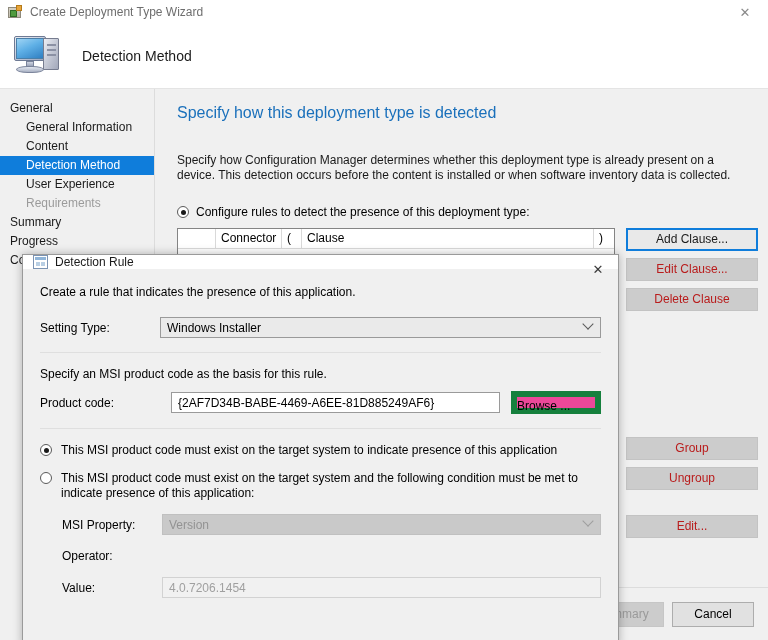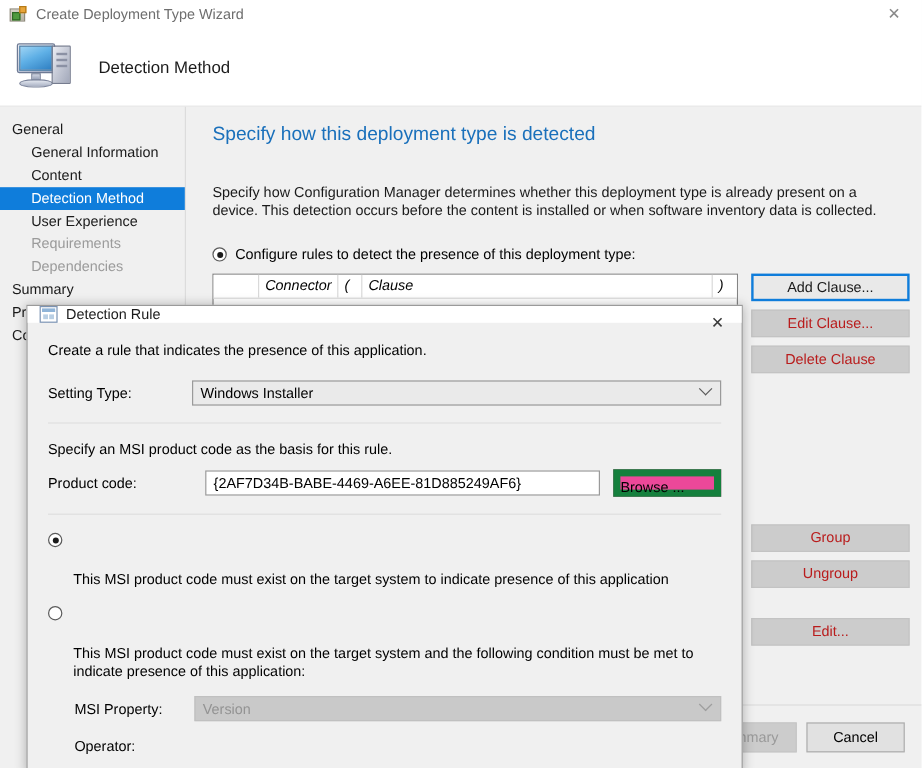--- a/index.html
+++ b/index.html
@@ -257,21 +257,20 @@
     background: #ffffff;
     border-bottom: 1px solid #d9d9d9;
     font-size: 12px;
   }
   .clause-head > div {
     border-right: 1px solid #d9d9d9;
     padding: 2px 5px;
     box-sizing: border-box;
     white-space: nowrap;
     overflow: hidden;
-    font-style: italic;
   }
   .ch-blank { width: 38px; }
   .ch-connector { width: 66px; }
   .ch-open { width: 20px; }
   .ch-clause { flex: 1; }
   .ch-close { width: 20px; border-right: none !important; }
 
   .btn-col {
     width: 132px;
     flex: none;
@@ -480,21 +479,21 @@
     background: #ec4899;
     border: 6px solid #15803d;
     box-sizing: border-box;
   }
   .dlg-radio-row {
     display: flex;
     align-items: flex-start;
     margin-bottom: 13px;
   }
   .dlg-radio-row .radio { margin-top: 1px; margin-right: 9px; }
-  .dlg-radio-row .radio-label { line-height: 15px; max-width: 540px; margin-top: 33px; }
+  .dlg-radio-row .radio-label { line-height: 15px; max-width: 540px; }
   .dlg-sub {
     padding-left: 22px;
   }
   .dlg-sub .field-label { width: 100px; }
 </style>
 </head>
 <body>
 
 <div class="wizard">
 
@@ -525,21 +524,20 @@
 
   <div class="wizard-body">
 
     <div class="sidebar">
       <div class="nav-item">General</div>
       <div class="nav-item child">General Information</div>
       <div class="nav-item child">Content</div>
       <div class="nav-item child selected">Detection Method</div>
       <div class="nav-item child">User Experience</div>
       <div class="nav-item child disabled">Requirements</div>
-      <div class="nav-item child disabled">Dependencies</div>
       <div class="nav-item">Summary</div>
       <div class="nav-item">Progress</div>
       <div class="nav-item">Completion</div>
     </div>
 
     <div class="main">
       <div class="main-inner">
         <h1 class="page-heading">Specify how this deployment type is detected</h1>
         <div class="page-desc">Specify how Configuration Manager determines whether this deployment type is already present on a device. This detection occurs before the content is installed or when software inventory data is collected.</div>
 

